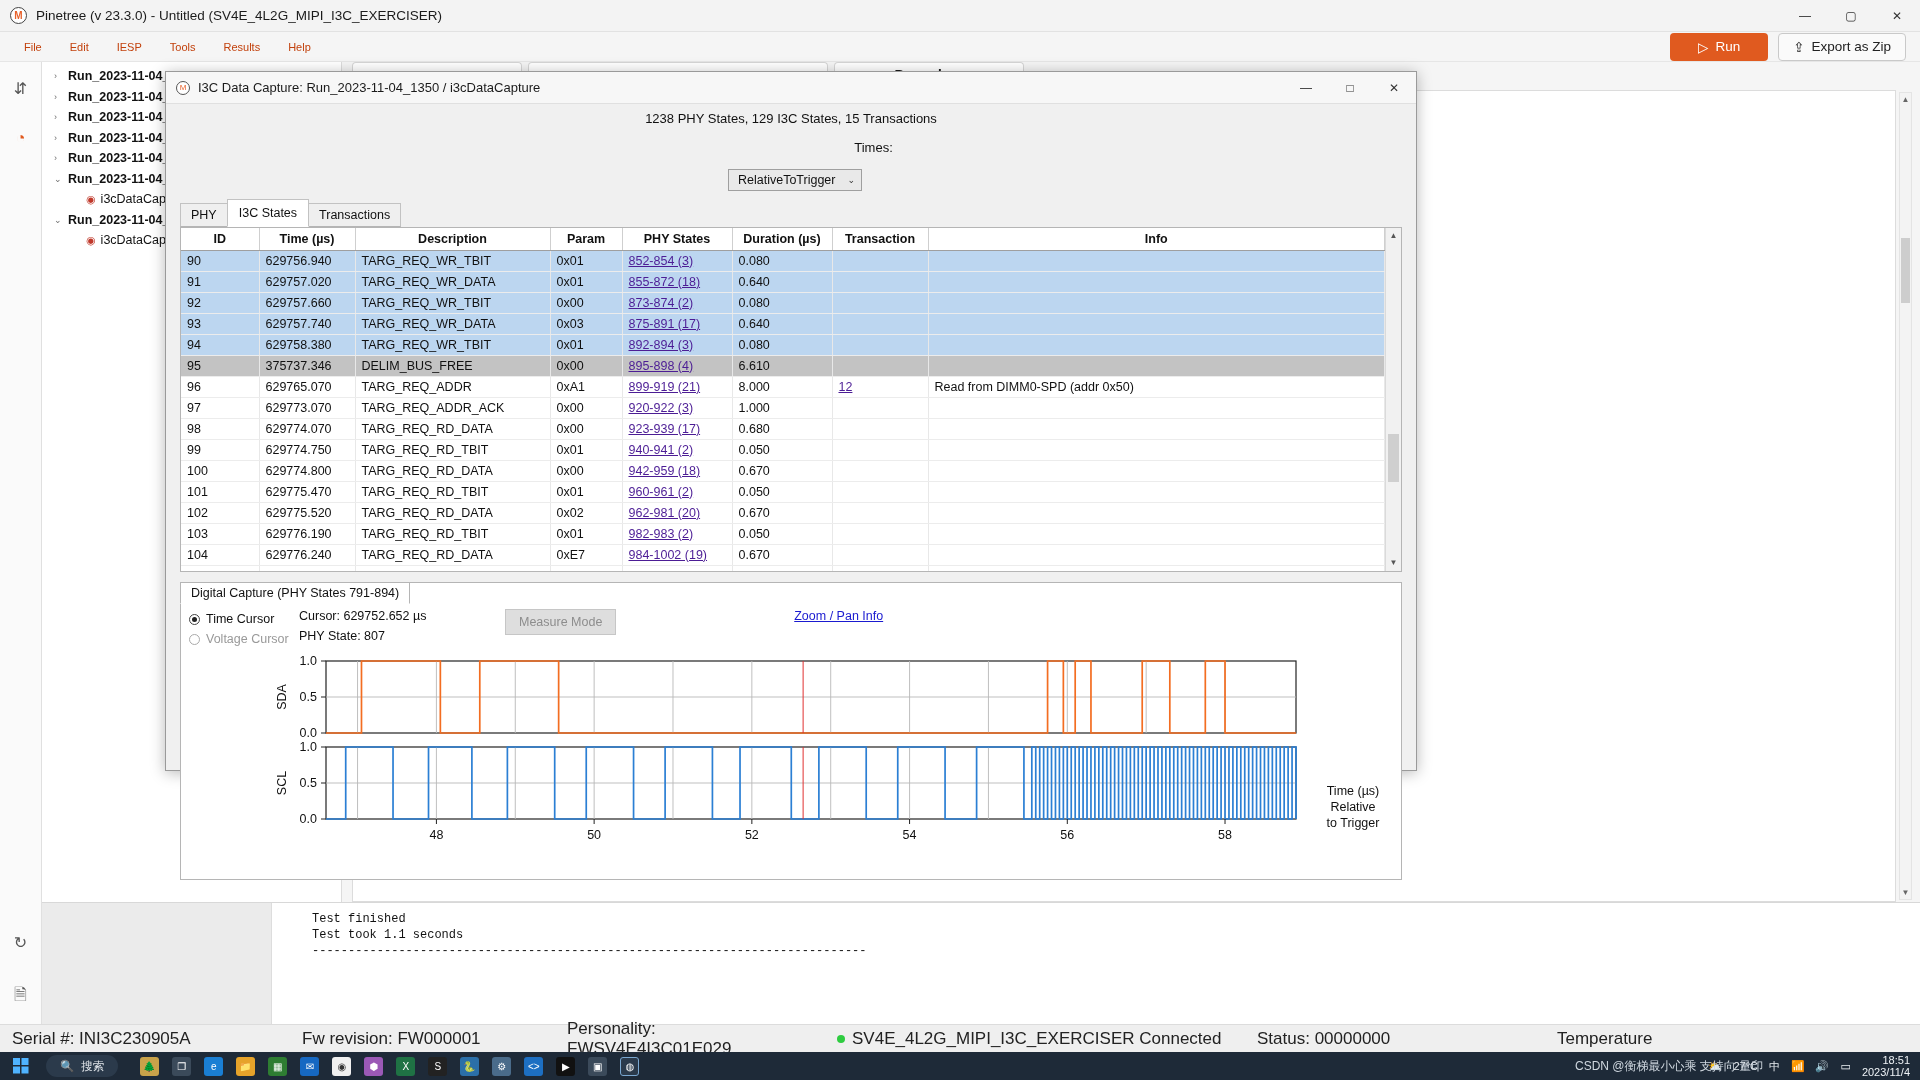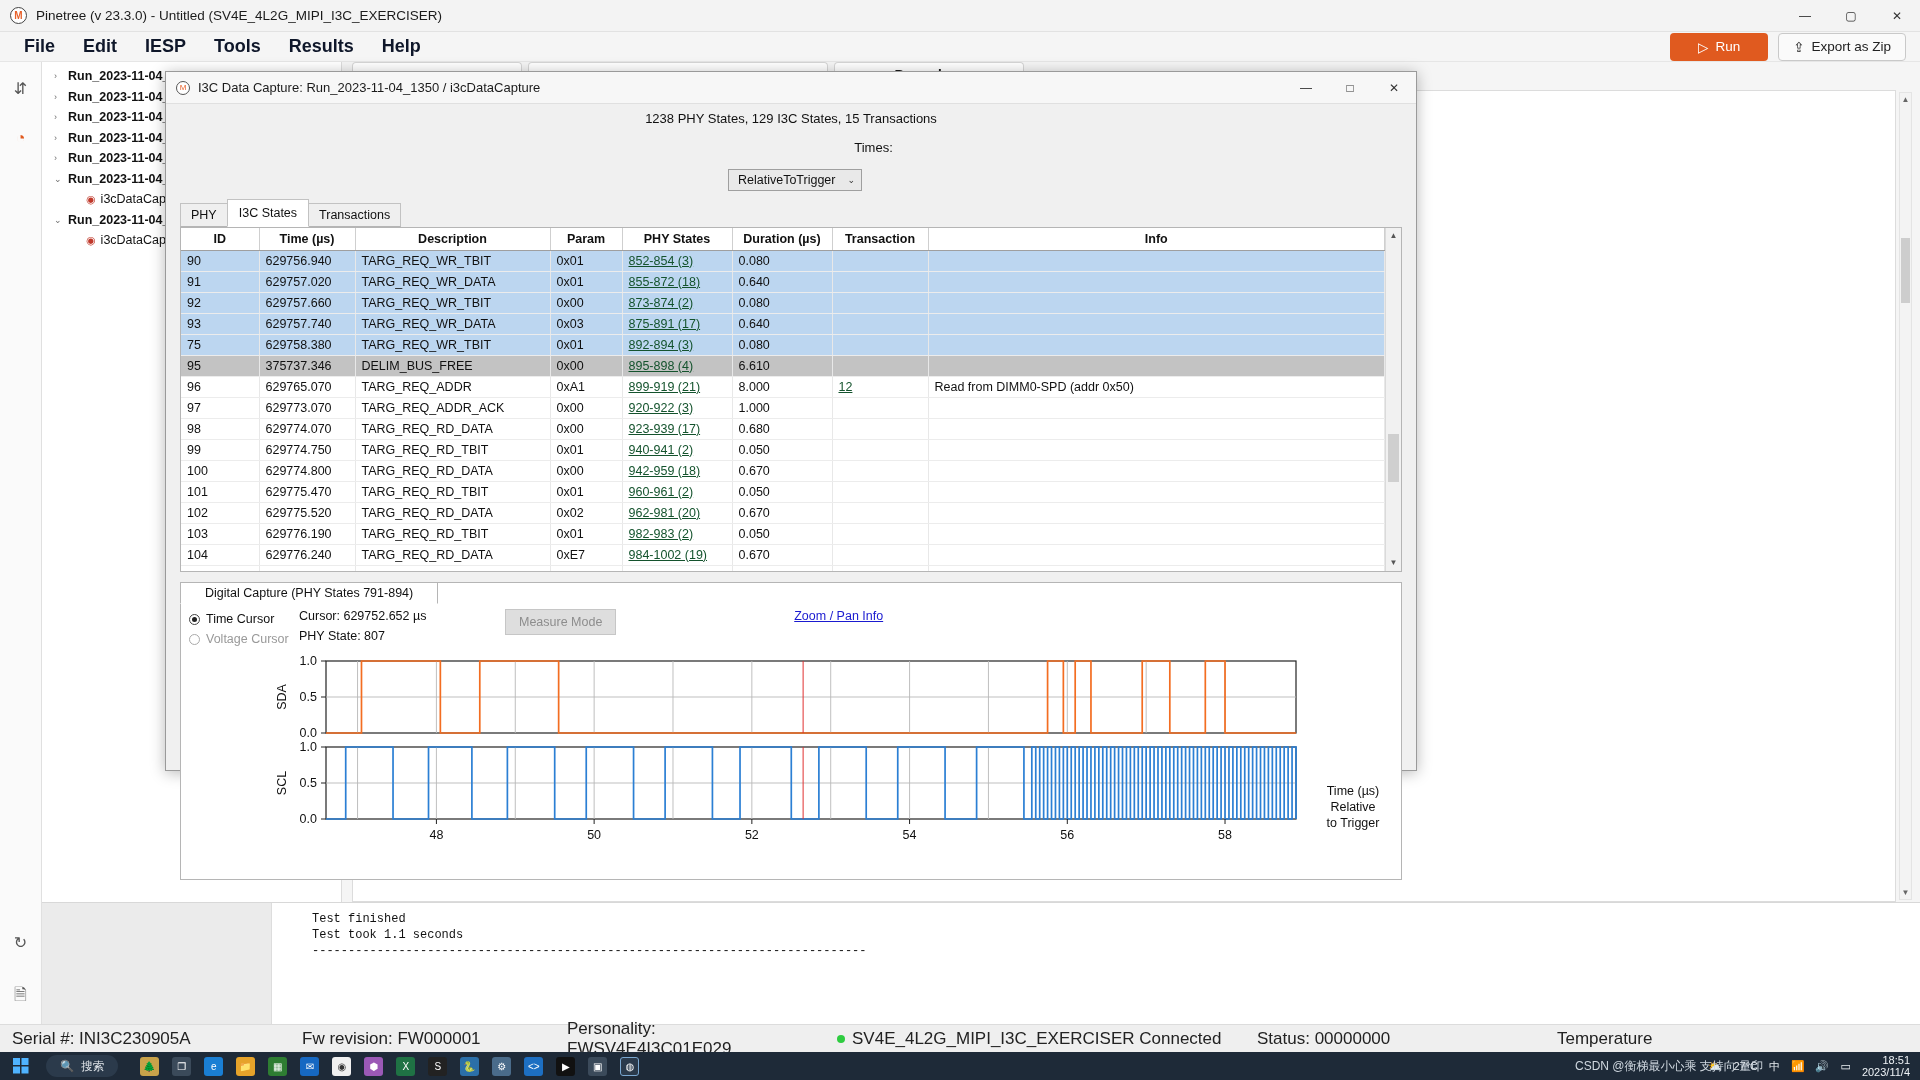--- a/index.html
+++ b/index.html
@@ -22,21 +22,21 @@
     display:flex; align-items:center; justify-content:center; margin-right:9px;
     font-size:10px; color:#e8622c; font-weight:bold; background:#fff;
   }
   .titlebar .ttl { font-size:13.5px; color:#1b1b1b; }
   .winbtns { margin-left:auto; display:flex; height:32px; }
   .winbtn { width:46px; height:32px; display:flex; align-items:center; justify-content:center;
             font-size:12px; color:#333; }
 
   .menubar { height:30px; background:#f5f5f5; display:flex; align-items:center;
              padding-left:10px; border-bottom:1px solid #e6e6e6; position:relative; }
-  .menubar .mi { padding:4px 14px; font-size:18px; color:#0f172a;font-weight:bold; }
+  .menubar .mi { padding:4px 14px; font-size:11px; color:#c2410c; }
   .menubar .right { margin-left:auto; display:flex; gap:10px; padding-right:14px; }
   .btn-run { background:#e05a1f; color:#fff; border-radius:4px; padding:5px 28px;
              font-size:13.5px; display:flex; align-items:center; gap:7px; }
   .btn-export { background:#fafafa; border:1px solid #c9c9c9; border-radius:4px;
                 padding:5px 14px; font-size:13.5px; display:flex; align-items:center; gap:7px; color:#222; }
 
   
   .rail { position:absolute; left:0; top:62px; width:42px; bottom:28px; background:#fafafa;
           border-right:1px solid #e0e0e0; display:flex; flex-direction:column; align-items:center;
           padding-top:12px; gap:22px; }
@@ -119,27 +119,27 @@
   .tblscroll .ar.bot { position:absolute; bottom:0; left:0; right:0; }
   .tblscroll .thumb { position:absolute; left:2px; right:2px; top:60%; height:14%; background:#cfcfcf; }
 
   table.grid { border-collapse:collapse; width:calc(100% - 16px); table-layout:fixed; }
   table.grid th { font-size:12.5px; font-weight:bold; height:22px; border-right:1px solid #cfcfcf;
                   border-bottom:1px solid #9f9f9f; background:#fff; text-align:center; }
   table.grid td { font-size:12.5px; height:21px; border-right:1px solid #e8e8e8;
                   border-bottom:1px solid #ececec; padding:0 6px; white-space:nowrap; overflow:hidden; }
   tr.sel td { background:#bcd6f0; }
   tr.gray td { background:#c3c3c3; }
-  td.lnk a, td.lnk span.l { color:#14532d; text-decoration:underline; }
+  td.lnk a, td.lnk span.l { color:#4c1d95; text-decoration:underline; }
 
   
   .dcap { margin:10px 14px 0 14px; border:1px solid #b5b5b5; background:#fff; flex:1;
           position:relative; display:flex; flex-direction:column; }
   .dcap .dtab { position:absolute; top:-1px; left:-1px; background:#fff; border:1px solid #b5b5b5;
-                border-bottom:1px solid #fff; padding:3px 24px; font-size:12.5px; }
+                border-bottom:1px solid #fff; padding:3px 10px; font-size:12.5px; }
   .ctrlrow { display:flex; align-items:flex-start; padding:26px 0 0 8px; font-size:12.5px; }
   .radcol { width:110px; }
   .radrow { display:flex; align-items:center; height:20px; gap:6px; }
   .rad { width:11px; height:11px; border-radius:50%; border:1.4px solid #444; display:inline-block;
          position:relative; background:#fff; }
   .rad.on::after { content:''; position:absolute; left:2px; top:2px; width:5px; height:5px;
                    border-radius:50%; background:#222; }
   .rad.dis { border-color:#aaa; }
   .txtcol { width:200px; }
   .txtcol div { height:20px; }
@@ -370,21 +370,21 @@
             <td>93</td>
             <td>629757.740</td>
             <td>TARG_REQ_WR_DATA</td>
             <td>0x03</td>
             <td class="lnk"><span class="l">875-891 (17)</span></td>
             <td>0.640</td>
             <td></td>
             <td></td>
           </tr>
           <tr class="sel">
-            <td>75</td>
+            <td>94</td>
             <td>629758.380</td>
             <td>TARG_REQ_WR_TBIT</td>
             <td>0x01</td>
             <td class="lnk"><span class="l">892-894 (3)</span></td>
             <td>0.080</td>
             <td></td>
             <td></td>
           </tr>
           <tr class="gray">
             <td>95</td>

